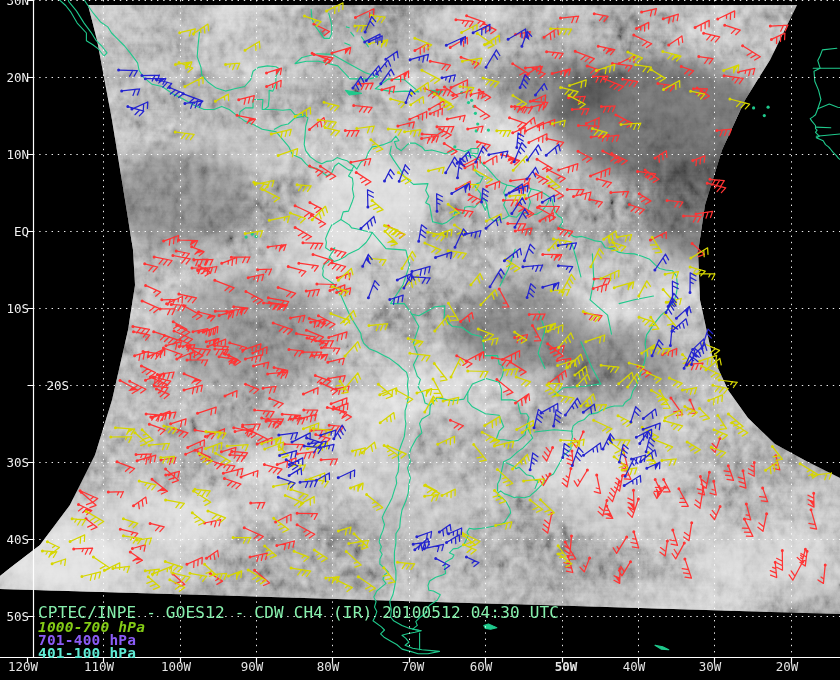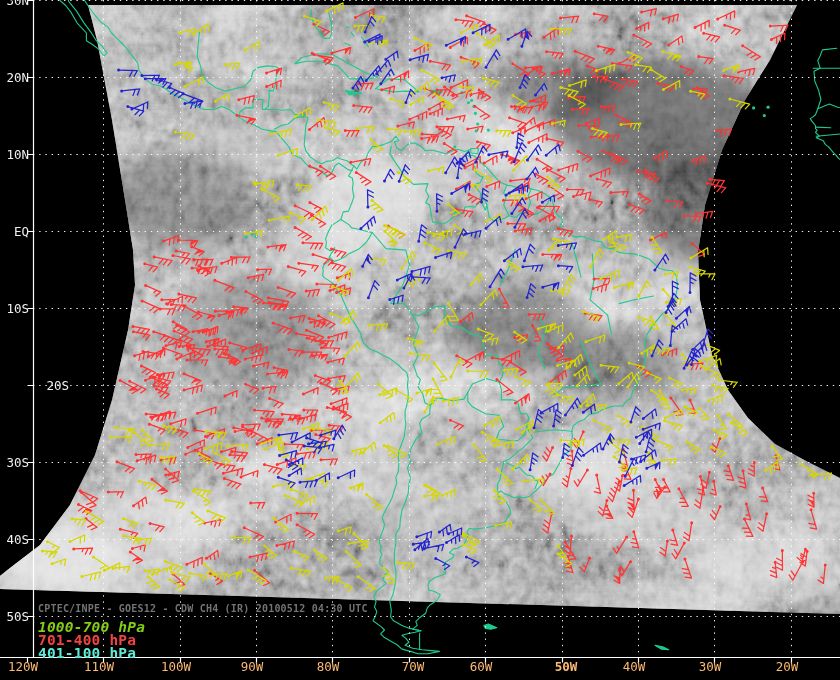--- a/index.html
+++ b/index.html
@@ -1,25 +1,25 @@
 <!DOCTYPE html>
 <html><head>
 <meta charset="utf-8">
 <style>
   html,body{margin:0;padding:0;background:#000;}
   .stage{position:relative;width:840px;height:680px;background:#000;overflow:hidden;
          font-family:"DejaVu Sans Mono","Liberation Mono",monospace;}
   .stage svg{position:absolute;left:0;top:0;}
   .overlay{position:absolute;left:0;top:0;width:840px;height:680px;pointer-events:none;}
-  .map-title{position:absolute;left:38px;top:603px;font-size:10px;font-weight:bold;
-             color:#737373;white-space:nowrap;letter-spacing:.2px;}
+  .map-title{position:absolute;left:38px;top:603px;font-size:16px;font-weight:normal;
+             color:#86efac;white-space:nowrap;letter-spacing:.2px;}
   .legend-item{position:absolute;left:38px;font-size:14.5px;font-weight:bold;white-space:nowrap;
                letter-spacing:.2px;}
   .lat-label{position:absolute;left:0;width:29px;text-align:right;font-size:12.5px;color:#f0f0f0;}
-  .lon-label{position:absolute;width:48px;text-align:center;font-size:12.5px;color:#fdba74;}
+  .lon-label{position:absolute;width:48px;text-align:center;font-size:12.5px;color:#e5e5e5;}
 </style>
 </head>
 <body>
 
 <div class="stage">
 
   <svg id="map-svg" width="840" height="680" viewBox="0 0 840 680">
     <defs>
       <filter id="grain" x="-5%" y="-5%" width="110%" height="110%">
         <feTurbulence type="fractalNoise" baseFrequency="0.11 0.085" numOctaves="4" seed="11" stitchTiles="stitch"></feTurbulence>
@@ -240,21 +240,21 @@
         <g>
           <path d="M652.1 355.7l6.8 -15.9M658.9 339.8l4.1 5M657.2 343.9l4.1 5M690 292.5l0.2 -19.6M690.2 272.9l5.7 3.1M690.2 277.4l5.7 3.1M690.1 281.9l3.1 1.6M670.4 345.6l1.8 -20.1M672.2 325.6l5.5 3.5M671.8 330l2.9 1.9M694.1 354.8l10.8 -10.6M704.9 344.2l1.9 6.2M701.7 347.3l1.9 6.2M654.9 270l10.6 -15.8M665.5 254.2l3.1 5.7M663 257.9l3.1 5.7M686.8 365l11.2 -14.7M698 350.4l2.8 5.9M695.3 353.9l1.5 3.2M671.9 331.3l14.1 -12.5M686 318.8l1.6 6.3M682.6 321.8l1.6 6.3M679.3 324.8l0.8 3.4M684.1 368.2l7.3 -16.8M691.4 351.4l4.1 5.1M689.6 355.5l4.1 5.1M701.9 348.3l6.1 -19.2M708.1 329.1l4.6 4.6M706.7 333.4l4.6 4.6M668.1 306.5l5.7 -13M673.8 293.4l4.1 5M672 297.5l4.1 5M670.2 301.7l4.1 5M692.6 349.6l11 -10.5M703.5 339.1l1.8 6.2M700.3 342.2l1.8 6.2M676.4 318.2l12.9 -11.8M689.3 306.4l1.7 6.3M686 309.5l1.7 6.3M672.6 301.6l-0.2 -20.4M672.4 281.2l5.8 2.9M672.4 285.7l5.8 2.9M666 312.5l6.3 -11.7M672.4 300.8l3.6 5.4M670.2 304.7l3.6 5.4M668.1 308.7l3.6 5.4M691.5 364.5l3.6 -15.8M695.1 348.7l5 4.2M694.1 353.1l5 4.2M693.1 357.5l5 4.2" stroke="#2424cf" stroke-width="1.25" fill="none" stroke-linecap="round"></path>
           <path d="M652.1 355.7m-1.5 0a1.5 1.5 0 1 0 3 0a1.5 1.5 0 1 0 -3 0M690 292.5m-1.5 0a1.5 1.5 0 1 0 3 0a1.5 1.5 0 1 0 -3 0M670.4 345.6m-1.5 0a1.5 1.5 0 1 0 3 0a1.5 1.5 0 1 0 -3 0M694.1 354.8m-1.5 0a1.5 1.5 0 1 0 3 0a1.5 1.5 0 1 0 -3 0M654.9 270m-1.5 0a1.5 1.5 0 1 0 3 0a1.5 1.5 0 1 0 -3 0M686.8 365m-1.5 0a1.5 1.5 0 1 0 3 0a1.5 1.5 0 1 0 -3 0M671.9 331.3m-1.5 0a1.5 1.5 0 1 0 3 0a1.5 1.5 0 1 0 -3 0M684.1 368.2m-1.5 0a1.5 1.5 0 1 0 3 0a1.5 1.5 0 1 0 -3 0M701.9 348.3m-1.5 0a1.5 1.5 0 1 0 3 0a1.5 1.5 0 1 0 -3 0M668.1 306.5m-1.5 0a1.5 1.5 0 1 0 3 0a1.5 1.5 0 1 0 -3 0M692.6 349.6m-1.5 0a1.5 1.5 0 1 0 3 0a1.5 1.5 0 1 0 -3 0M676.4 318.2m-1.5 0a1.5 1.5 0 1 0 3 0a1.5 1.5 0 1 0 -3 0M689.3 306.4L687.2 315.6L684.9 310.5ZM672.6 301.6m-1.5 0a1.5 1.5 0 1 0 3 0a1.5 1.5 0 1 0 -3 0M666 312.5m-1.5 0a1.5 1.5 0 1 0 3 0a1.5 1.5 0 1 0 -3 0M691.5 364.5m-1.5 0a1.5 1.5 0 1 0 3 0a1.5 1.5 0 1 0 -3 0" fill="#2424cf" stroke="none"></path>
         </g>
       </g>
   </svg>
 
   <div class="overlay">
     <div class="map-title">CPTEC/INPE - GOES12 - CDW CH4 (IR) 20100512 04:30 UTC</div>
     <div class="legend-item" style="color: #84cc16; top: 619px; font-style: italic;">1000-700 hPa</div>
-    <div class="legend-item" style="color: #ef4444; top: 632px;">701-400 hPa</div>
+    <div class="legend-item" style="color: #8b5cf6; top: 632px;">701-400 hPa</div>
     <div class="legend-item" style="color: #5eead4; top: 645px;">401-100 hPa</div>
     <div id="axis-labels">
         <div class="lat-label" style="top: -7px;">30N</div>
         <div class="lat-label" style="top: 70px;">20N</div>
         <div class="lat-label" style="top: 147px;">10N</div>
         <div class="lat-label" style="top: 224px;">EQ</div>
         <div class="lat-label" style="top: 301px;">10S</div>
         <div class="lat-label" style="top: 378px; margin-left: 40px;">20S</div>
         <div class="lat-label" style="top: 455px;">30S</div>
         <div class="lat-label" style="top: 532px;">40S</div>

